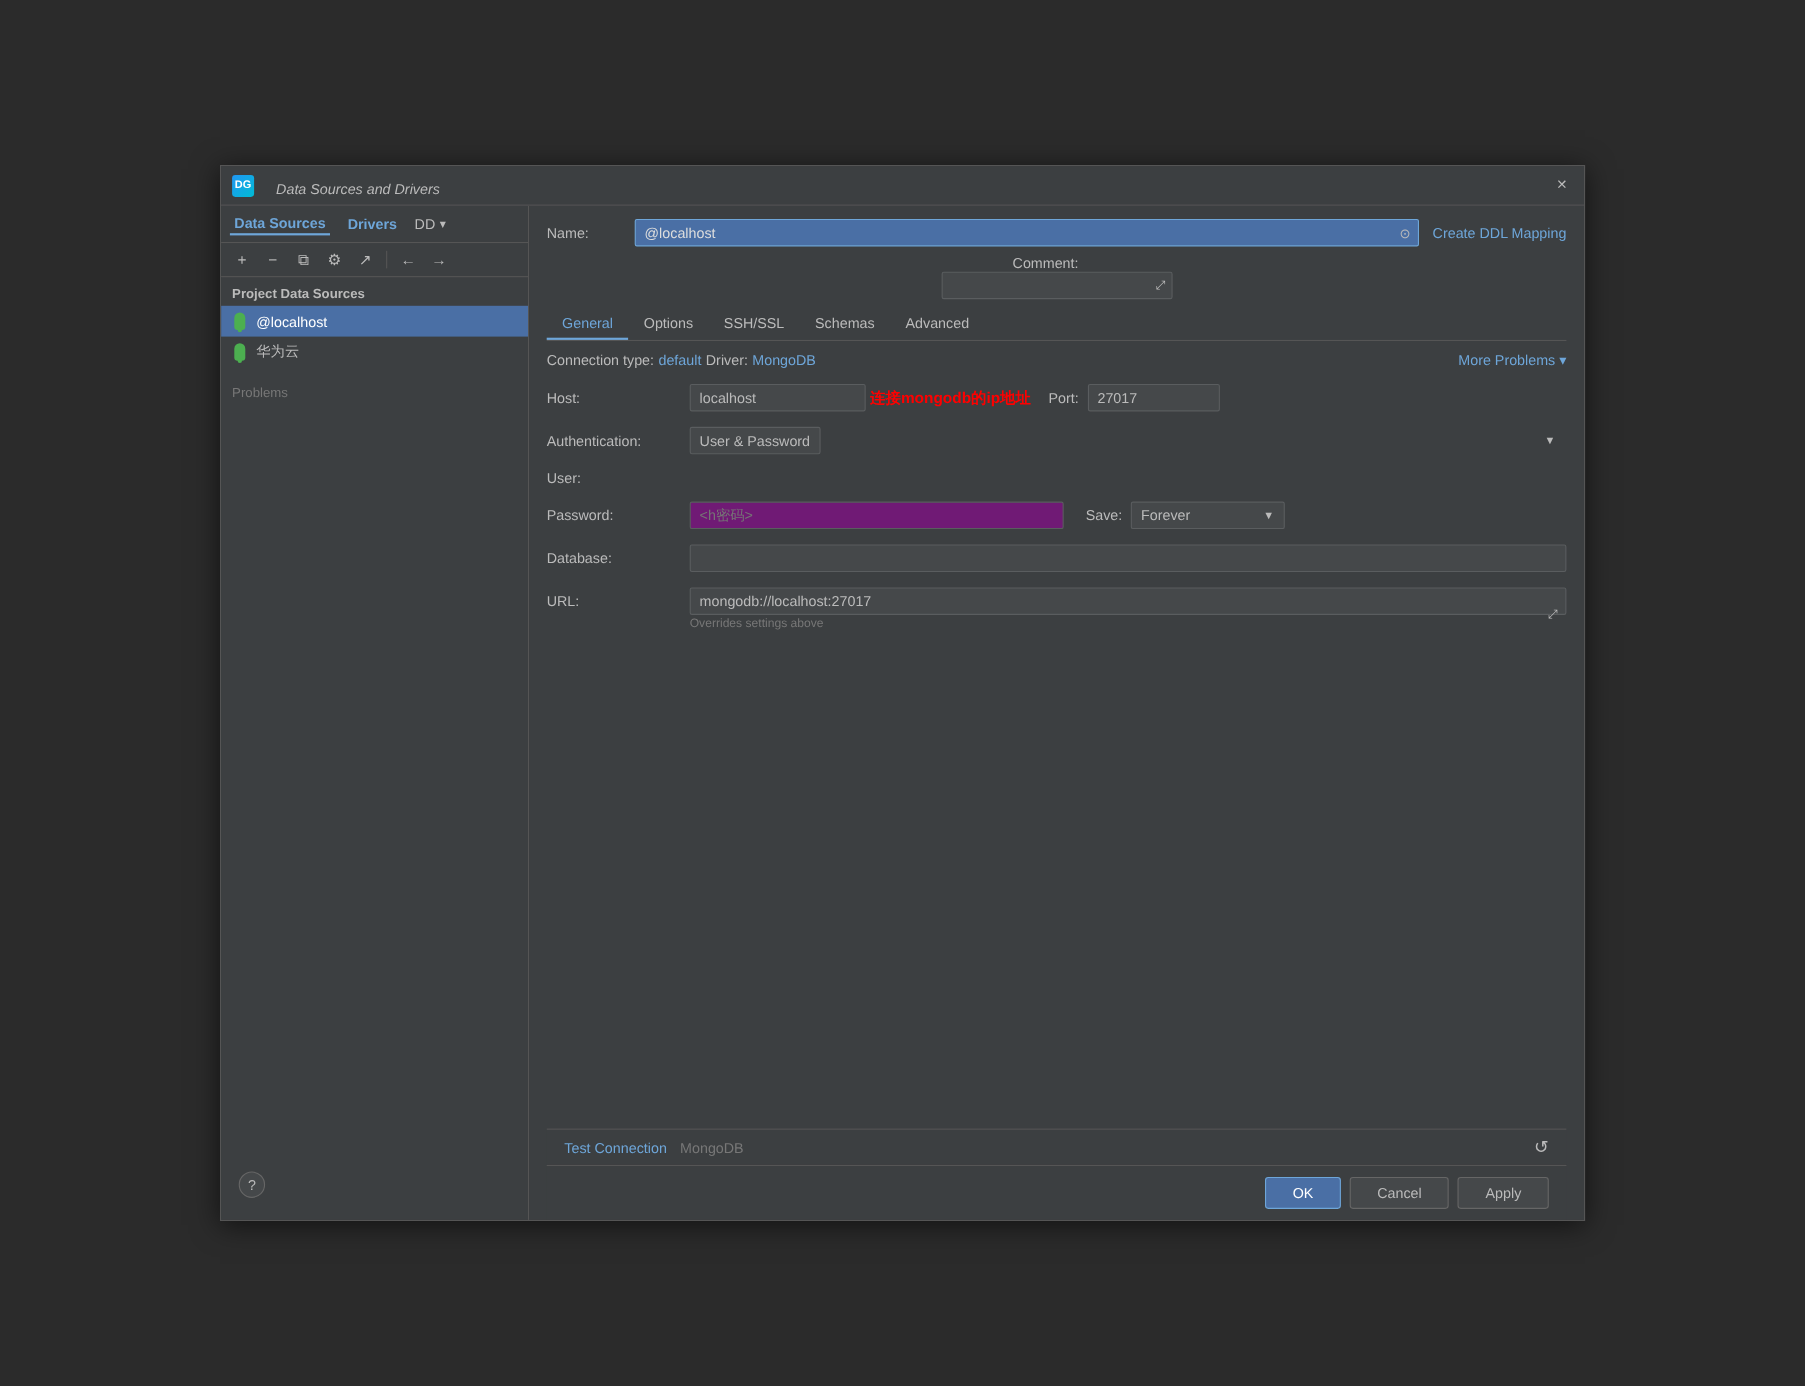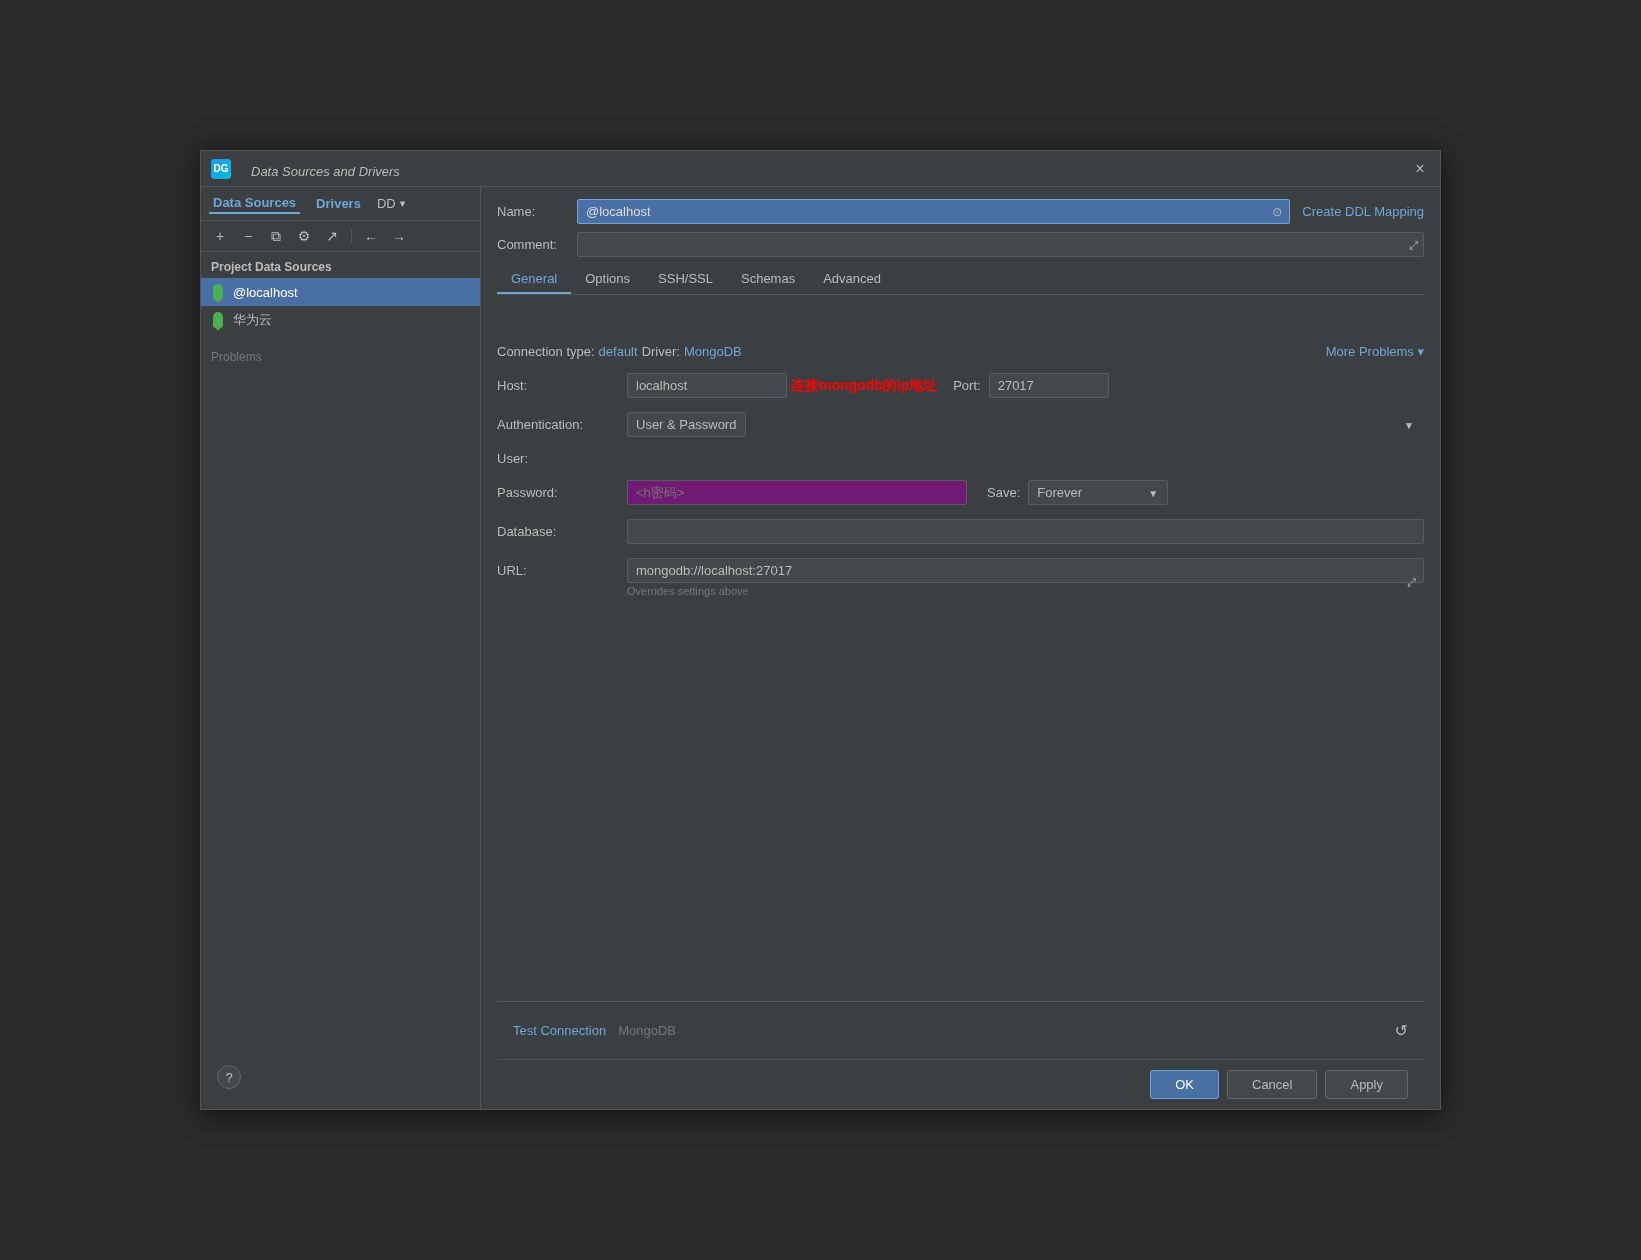--- a/index.html
+++ b/index.html
@@ -250,21 +250,20 @@
     }
     .tab.active {
       color: #6ea6d9;
       border-bottom: 2px solid #6ea6d9;
     }
     .connection-info-row {
       display: flex;
       align-items: center;
       margin-bottom: 14px;
       font-size: 13px;
-      margin-top: 39px;
     }
     .conn-label { color: #bbb; }
     .conn-value-link { color: #6ea6d9; margin: 0 4px; cursor: pointer; }
     .more-options {
       margin-left: auto;
       color: #6ea6d9;
       cursor: pointer;
       font-size: 13px;
     }
     .form-section {
@@ -427,21 +426,21 @@
       font-size: 11px;
       cursor: pointer;
     }
     .overrides-text {
       font-size: 11px;
       color: #777;
       margin-top: 2px;
     }
     .bottom-bar {
       border-top: 1px solid #555;
-      padding: 19px 16px;
+      padding: 6px 16px;
       display: flex;
       align-items: center;
       background: #3c3f41;
     }
     .test-conn-btn {
       color: #6ea6d9;
       font-size: 13px;
       cursor: pointer;
       background: none;
       border: none;
@@ -503,20 +502,21 @@
     .sidebar-bottom {
       flex: 1;
       display: flex;
       align-items: flex-end;
       padding: 0 8px 10px;
     }
     .comment-row {
       display: flex;
       align-items: center;
       margin-bottom: 8px;
+      flex-direction: column;
     }
     .comment-input-wrapper {
       flex: 1;
       position: relative;
     }
     .comment-input-field {
       width: 100%;
       background: #45484a;
       border: 1px solid #5a5d5f;
       color: #bbb;

